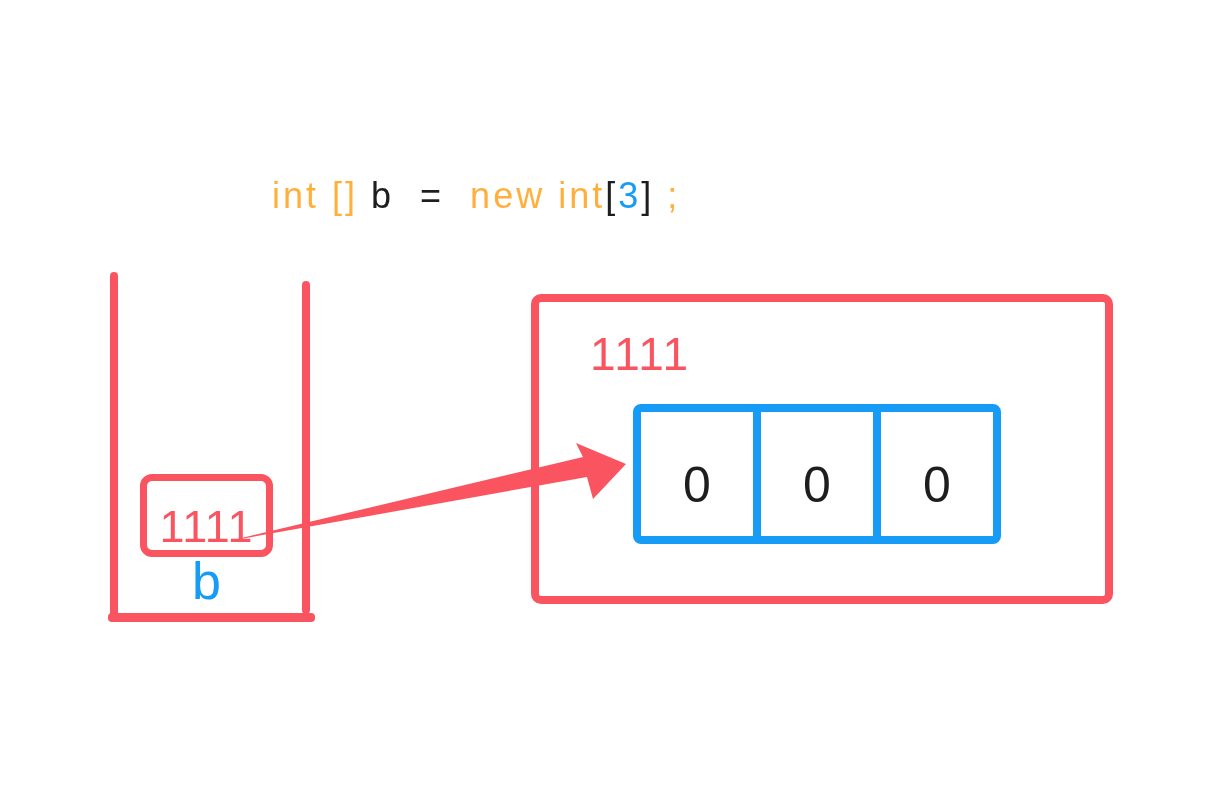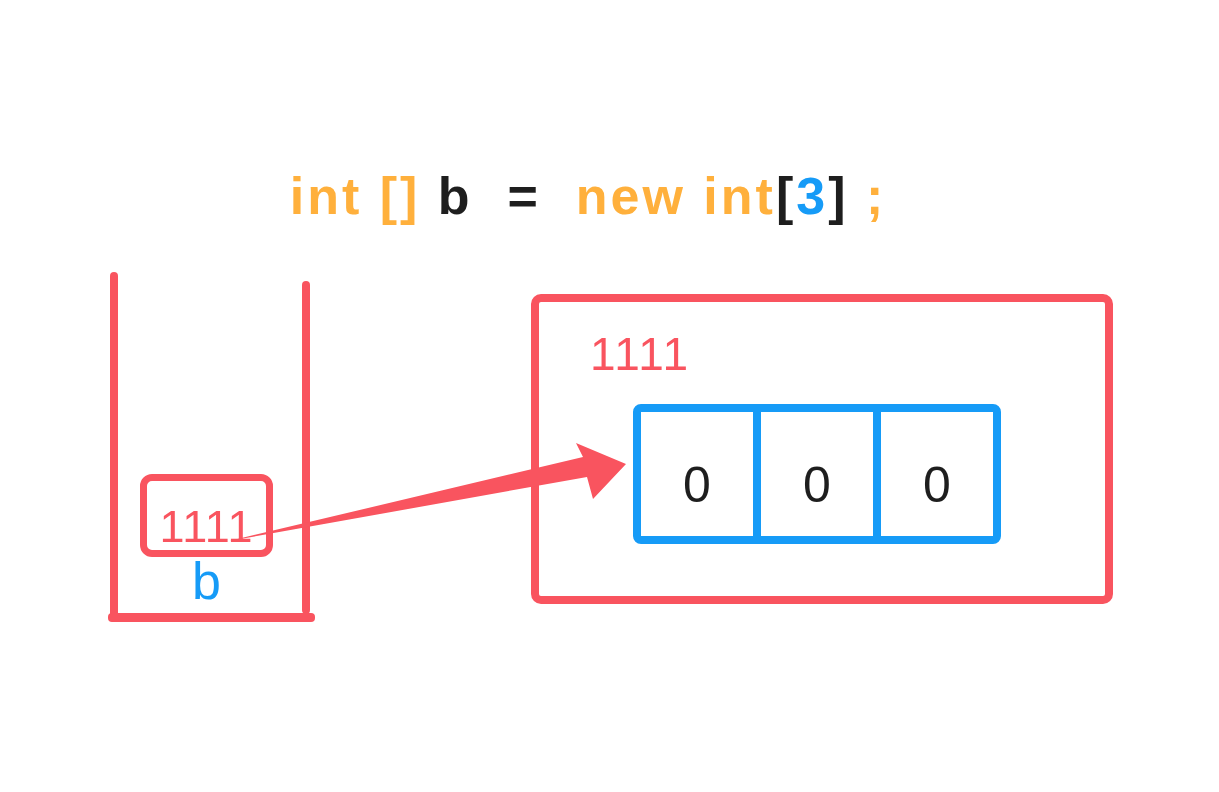--- a/index.html
+++ b/index.html
@@ -15,25 +15,24 @@
     width:1219px;
     height:792px;
     background:#ffffff;
     overflow:hidden;
     font-family:"Liberation Sans", sans-serif;
   }
   
   .code-line{
     position:absolute;
     left:220px; top:112px;
-    font-size:52px;
+    font-size:36px;
     letter-spacing:3px;
     line-height:56px;
     white-space:pre;
-    font-weight:bold;
   }
   .c-orange{color:var(--orange);}
   .c-dark{color:var(--dark);}
   .c-blue{color:var(--blue);}
 
   
   .stack-wall-left{
     position:absolute; left:110px; top:272px;
     width:8px; height:350px;
     background:var(--pink); border-radius:4px;

